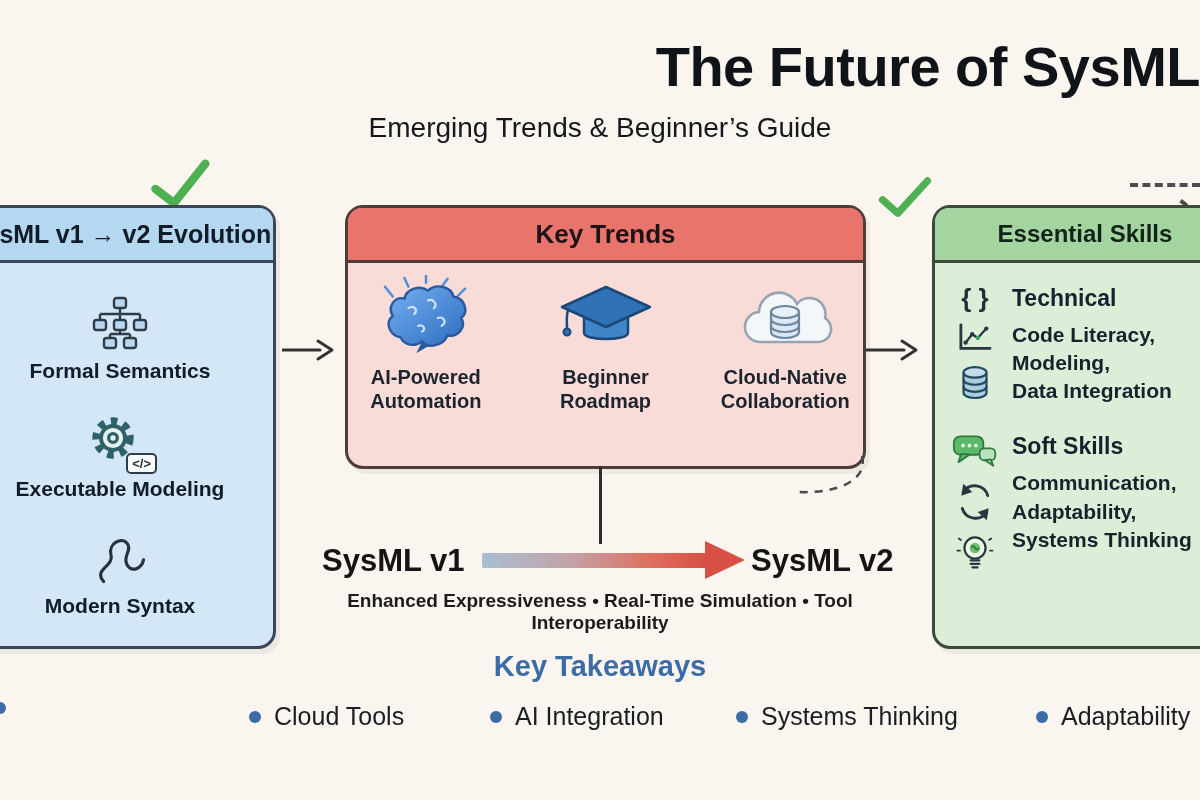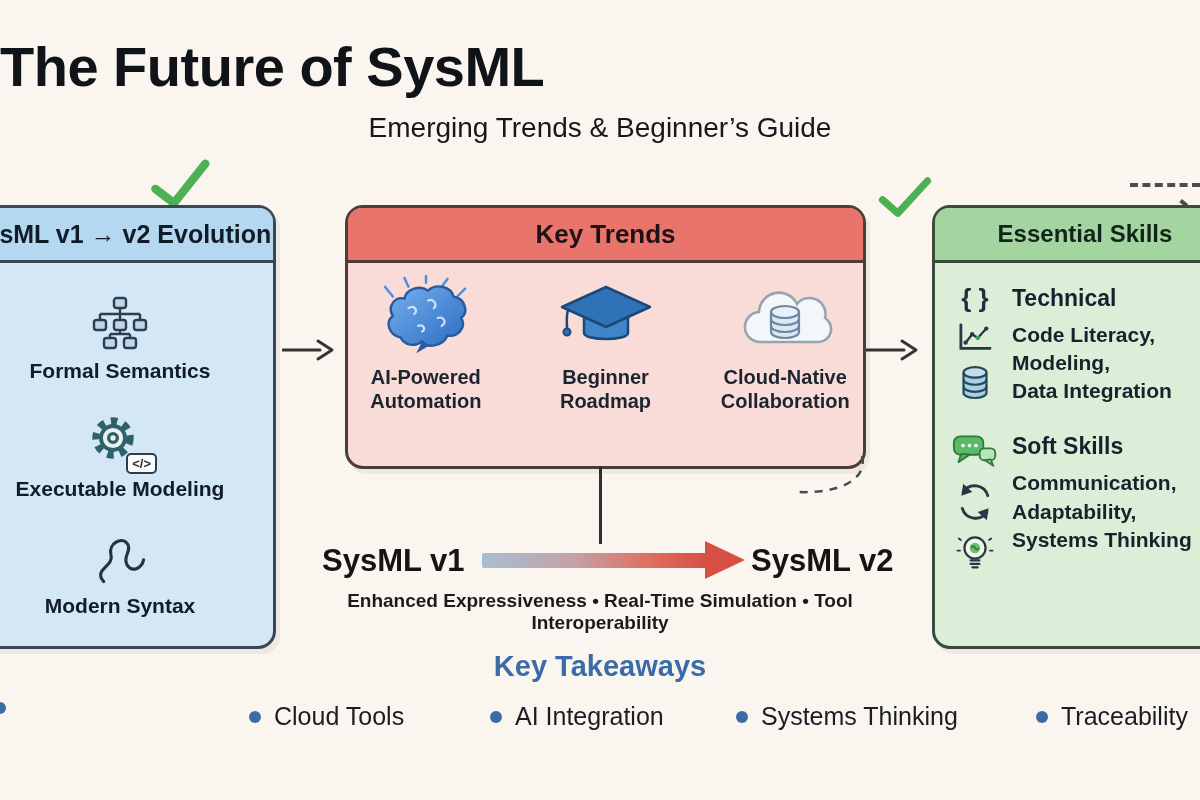--- a/index.html
+++ b/index.html
@@ -1,19 +1,19 @@
 <!DOCTYPE html>
 <html><head>
 <meta charset="utf-8">
 <style>
   html,body{margin:0;padding:0;background:#faf6ef;}
   .canvas{position:relative;width:1200px;height:800px;background:#faf6ef;overflow:hidden;
           font-family:"Liberation Sans",sans-serif;color:#17202b;}
 
-  .title{position:absolute;top:34px;left:0;right:0;text-align:left;
+  .title{position:absolute;top:34px;left:0;right:0;text-align:right;
          font-size:56px;font-weight:700;letter-spacing:-.5px;color:#101418;}
   .subtitle{position:absolute;top:112px;left:0;right:0;text-align:center;
             font-size:28px;font-weight:500;color:#14181d;}
 
   .check-1{position:absolute;left:150px;top:160px;width:62px;height:50px;transform:rotate(-4deg);}
   .check-2{position:absolute;left:878px;top:176px;width:54px;height:44px;}
 
   .panel{position:absolute;border:3px solid;border-radius:18px;box-shadow:4px 5px 0 rgba(60,60,60,.07);}
   .panel-header{height:52px;display:flex;align-items:center;justify-content:center;
                 font-weight:700;border-bottom:3px solid;border-radius:14px 14px 0 0;white-space:nowrap;}
@@ -279,16 +279,16 @@
   <div class="takeaway t3">
     <span class="dot"></span>
     <span>AI Integration</span>
   </div>
   <div class="takeaway t4">
     <span class="dot"></span>
     <span>Systems Thinking</span>
   </div>
   <div class="takeaway t5">
     <span class="dot"></span>
-    <span>Traceability</span>
+    <span>Adaptability</span>
   </div>
 
 </div>
 
 </body></html>

